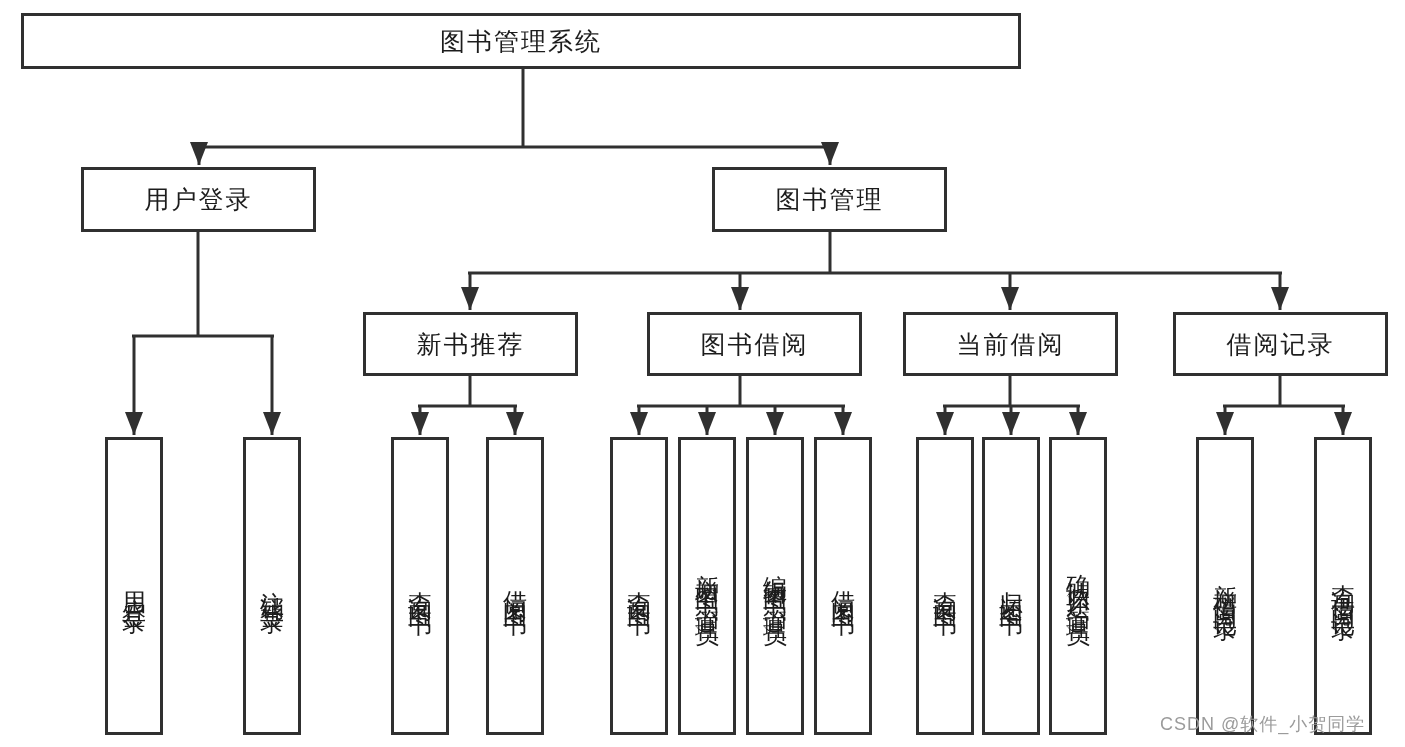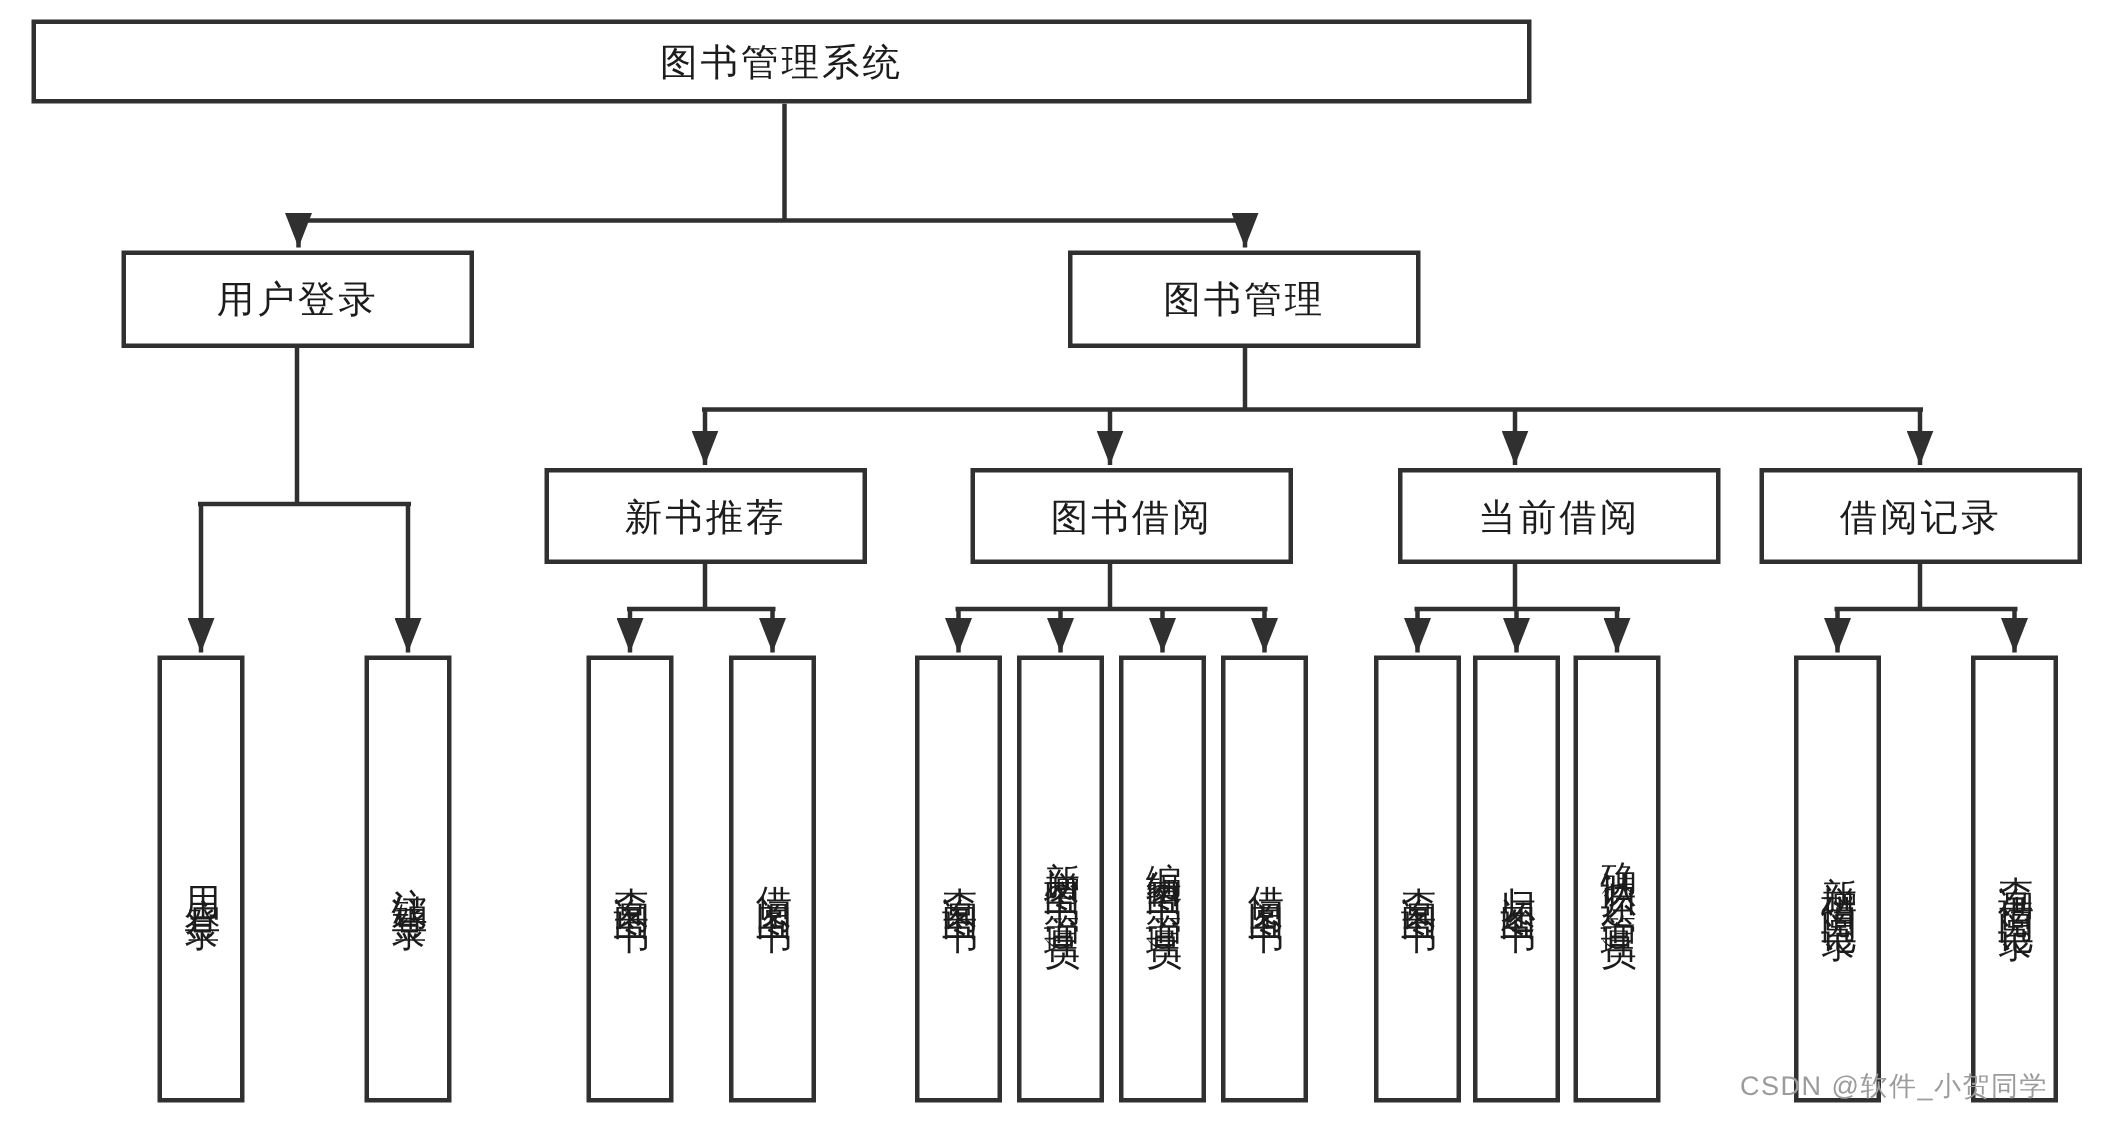--- a/index.html
+++ b/index.html
@@ -111,21 +111,21 @@
   <div class="node lvl3" style="left:363px;">
     <span>新书推荐</span>
   </div>
 
   <div class="node lvl2" style="left:712px;">
     <span>图书管理</span>
   </div>
   <div class="node lvl3" style="left:623px;margin-left:24px;">
     <span>图书借阅</span>
   </div>
-  <div class="node lvl3" style="left:903px;margin-left:29px;">
+  <div class="node lvl3" style="left:903px;">
     <span>当前借阅</span>
   </div>
   <div class="node lvl3" style="left:1173px;">
     <span>借阅记录</span>
   </div>
 
   <div class="node leaf" style="left:105px;">
     <span class="vtext">用户登录</span>
   </div>
   <div class="node leaf" style="left:243px;">

